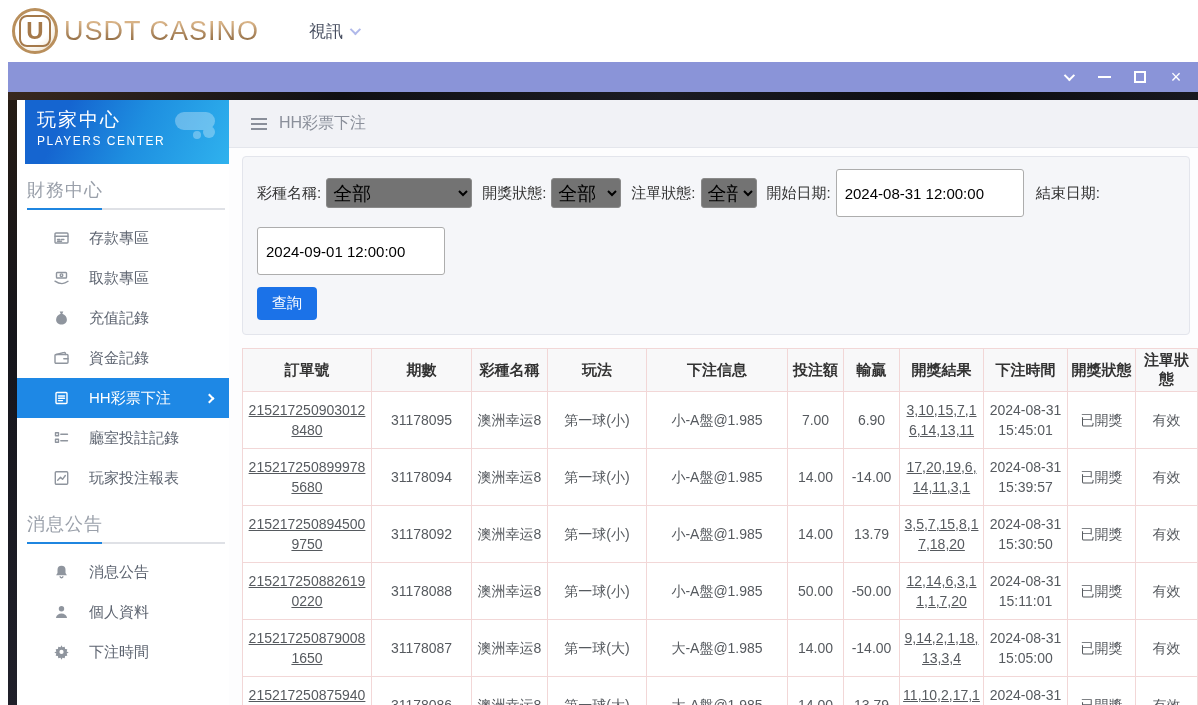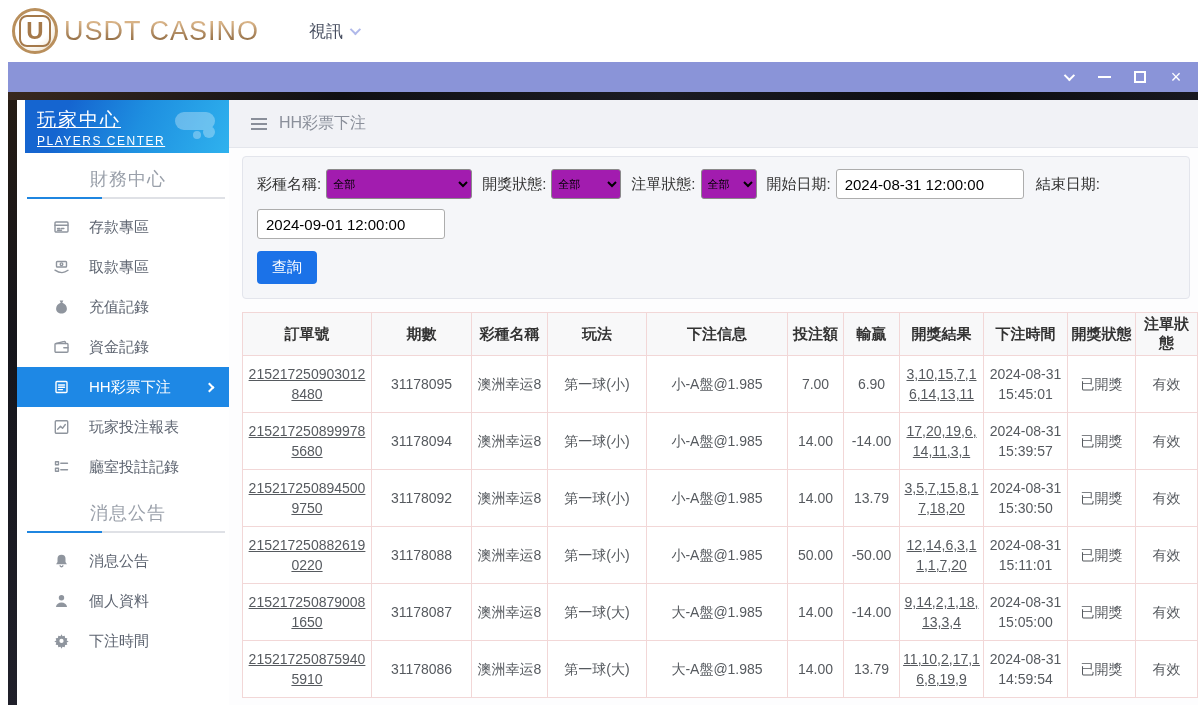--- a/index.html
+++ b/index.html
@@ -36,27 +36,27 @@
   .tb-max { width:12px; height:12px; border:2px solid #fff; }
   .tb-close { font-size:18px; line-height:14px; }
   .dark-strip { height:8px; flex:none;
                 background:linear-gradient(90deg,#38281e,#101014 28%,#1b1b23 55%,#0b0b0f 80%,#181820); }
   .modal-content { flex:1; display:flex; min-height:0; }
   .left-rail { width:9px; flex:none;
                background:linear-gradient(180deg,#241b14,#15151b 40%,#20202a); }
 
   
   .sidebar { width:212px; flex:none; background:#fff; overflow:hidden; }
-  .sb-header { margin:0 0 10px 8px; height:53px; position:relative; overflow:hidden;
+  .sb-header { margin:0 0 10px 8px; height:64px; position:relative; overflow:hidden;
                background:linear-gradient(115deg,#1565d0 20%,#1e8fe0 55%,#2fb2ee);
-               color:#fff; padding:7px 0 0 12px;text-decoration:underline; }
+               color:#fff; padding:7px 0 0 12px; }
   .sb-title { font-size:19px; letter-spacing:2px; }
   .sb-sub { font-size:12px; letter-spacing:1.5px; margin-top:1px; }
   .sb-deco { position:absolute; right:8px; top:4px; opacity:.30; }
-  .section-label { margin:14px 0 6px 10px; font-size:18px; color:#9aa0aa; letter-spacing:1px;text-align:center; }
+  .section-label { margin:14px 0 6px 10px; font-size:18px; color:#9aa0aa; letter-spacing:1px; }
   .section-line { height:2px; margin-left:10px; margin-right:4px;
                   background:linear-gradient(90deg,#1f86e0 0 38%,#dfe1e6 38%); margin-bottom:8px; }
   .side-item { height:40px; display:flex; align-items:center; gap:18px; padding-left:36px;
                font-size:15px; color:#5d6470; cursor:pointer; position:relative; }
   .side-item .ico { width:18px; height:18px; color:#8f959e; display:flex; align-items:center; }
   .side-item.active { background:#1e88e5; color:#fff; }
   .side-item.active .ico { color:#fff; }
   .side-item .arrow { position:absolute; right:16px; width:7px; height:7px;
                       border-right:2px solid #fff; border-bottom:2px solid #fff; transform:rotate(-45deg); }
   .ico svg { stroke:currentColor; fill:none; stroke-width:1.4; stroke-linecap:round; stroke-linejoin:round; }
@@ -67,25 +67,25 @@
                  display:flex; align-items:center; gap:12px; padding-left:22px;
                  color:#8a8f9a; font-size:16px; }
   .burger { display:inline-flex; flex-direction:column; gap:3px; cursor:pointer; }
   .burger span { width:16px; height:2px; background:#8a8f9a; }
   .main-body { flex:1; padding:8px 0 0 13px; min-height:0; }
 
   .filter-panel { background:#f5f6f9; border:1px solid #e3e5ec; border-radius:4px;
                   margin-right:8px; padding:12px 14px 14px; }
   .filter-row { display:flex; align-items:center; flex-wrap:wrap; row-gap:10px; }
   .f-label { font-size:15px; color:#333; margin-right:5px; white-space:nowrap; }
-  .filter-row select { height:30px; font-size:11px; border:1px solid #8a8a8a; border-radius:3px;
-                       background:#a21caf; margin-right:10px; padding:0 2px; color:#000;
+  .filter-row select { height:30px; font-size:19px; border:1px solid #8a8a8a; border-radius:3px;
+                       background:#737373; margin-right:10px; padding:0 2px; color:#000;
                        font-family:"Liberation Sans",sans-serif; }
   .sel-0 { width:146px; } .sel-1 { width:70px; } .sel-2 { width:56px; }
-  .filter-row input { height:30px; width:188px; font-size:15px; border:1px solid #adadad;
+  .filter-row input { height:48px; width:188px; font-size:15px; border:1px solid #adadad;
                       border-radius:3px; padding:0 8px; margin-right:12px; color:#000;
                       font-family:"Liberation Sans",sans-serif; }
   .btn-search { margin-top:12px; background:#1b72e8; color:#fff; border:none; border-radius:4px;
                 font-size:15px; padding:7px 15px; cursor:pointer;
                 font-family:"Liberation Sans",sans-serif; }
 
   .bet-table { border-collapse:collapse; width:955px; margin-top:13px; background:#fff;
                table-layout:fixed; }
   .bet-table th { font-size:15px; font-weight:bold; color:#333; background:#f8f8f9;
                   border:1px solid #f2d7d7; height:40px; padding:2px; }
@@ -209,35 +209,35 @@
                 <rect x="2.5" y="2.5" width="11" height="11" rx="1"></rect>
                 <path d="M5 6h6M5 8.3h6M5 10.6h4"></path>
               </svg>
             </span>
             <span>HH彩票下注</span>
             <span class="arrow"></span>
           </div>
           <div class="side-item">
             <span class="ico">
               <svg width="17" height="16" viewBox="0 0 16 16">
-                <rect x="1.8" y="1.8" width="12.4" height="12.4" rx="1"></rect>
-                <path d="M4.2 10.3l2.8-3 2 2 2.8-3.8"></path>
-              </svg>
-            </span>
-            <span>玩家投注報表</span>
-          </div>
-          <div class="side-item">
-            <span class="ico">
-              <svg width="17" height="16" viewBox="0 0 16 16">
                 <rect x="2" y="2.8" width="3" height="3"></rect>
                 <rect x="2" y="9.2" width="3" height="3"></rect>
                 <path d="M7.3 4.3H14M7.3 10.7H14"></path>
               </svg>
             </span>
             <span>廳室投註記錄</span>
+          </div>
+          <div class="side-item">
+            <span class="ico">
+              <svg width="17" height="16" viewBox="0 0 16 16">
+                <rect x="1.8" y="1.8" width="12.4" height="12.4" rx="1"></rect>
+                <path d="M4.2 10.3l2.8-3 2 2 2.8-3.8"></path>
+              </svg>
+            </span>
+            <span>玩家投注報表</span>
           </div>
           <div class="section-label">消息公告</div>
           <div class="section-line"></div>
           <div class="side-item">
             <span class="ico">
               <svg width="17" height="16" viewBox="0 0 16 16">
                 <path fill="currentColor" stroke="none" d="M8 1.8a4 4 0 014 4v3.1l1.4 2.4h-10.8L4 8.9V5.8a4 4 0 014-4z"></path>
                 <path d="M6.6 12.8a1.5 1.5 0 002.8 0"></path>
               </svg>
             </span>

